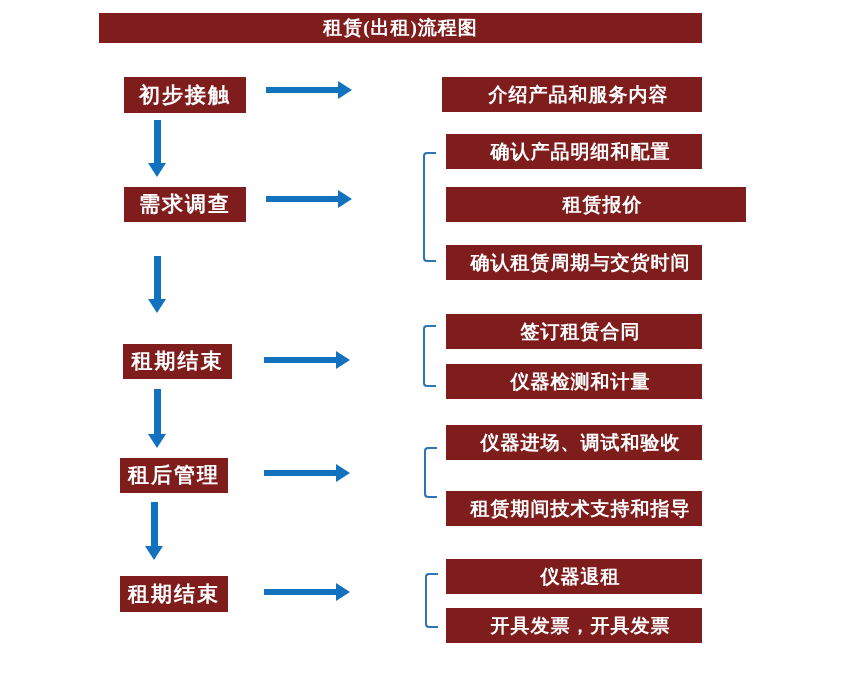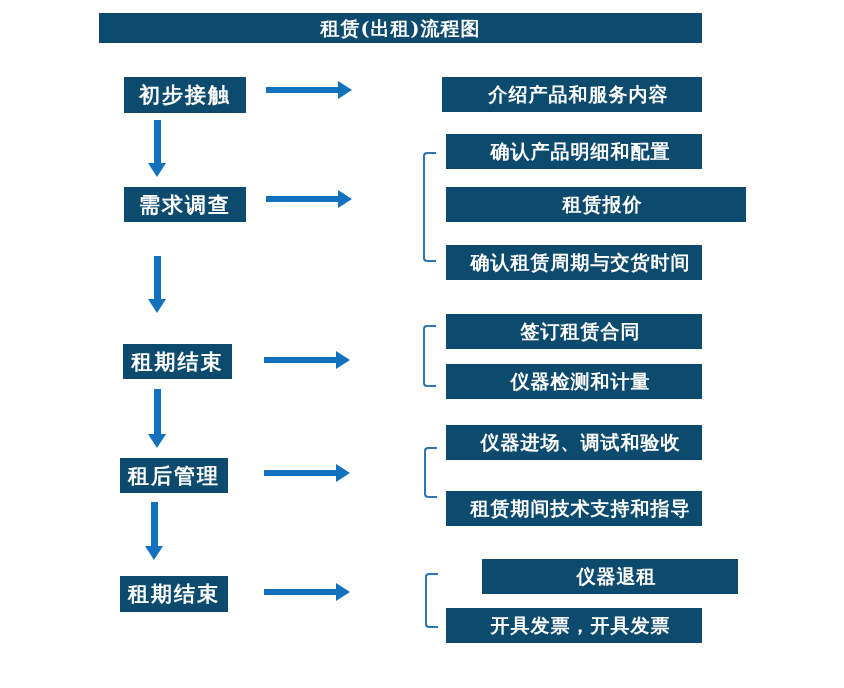--- a/index.html
+++ b/index.html
@@ -6,26 +6,27 @@
   #canvas {
     position: relative;
     width: 844px;
     height: 688px;
     background: #ffffff;
     font-family: "DejaVu Serif", "Liberation Serif", serif;
     overflow: hidden;
   }
   .blue-box {
     position: absolute;
-    background: #0c4a6e;
+    background: #7f1d1d;
     color: #ffffff;
     font-weight: bold;
     box-sizing: border-box;
     white-space: nowrap;
     overflow: hidden;
+    font-family: Liberation Serif, serif;
   }
   .title-bar {
     left: 99px; top: 13px; width: 603px; height: 30px;
     font-size: 19px; line-height: 30px; text-align: center;
     letter-spacing: 1px;
   }
   .step-box {
     font-size: 21px; text-align: center;
     letter-spacing: 2px;
     margin-left: 20px;
@@ -111,16 +112,16 @@
   <div class="blue-box out-box" style="left:446px; top:134px; width:256px; height:35px; line-height:35px;">确认产品明细和配置</div>
   <div class="blue-box out-box" style="left:446px; top:187px; width:300px; height:35px; line-height:35px;">租赁报价</div>
   <div class="blue-box out-box" style="left:446px; top:245px; width:256px; height:35px; line-height:35px;">确认租赁周期与交货时间</div>
 
   <div class="blue-box out-box" style="left:446px; top:314px; width:256px; height:35px; line-height:35px;">签订租赁合同</div>
   <div class="blue-box out-box" style="left:446px; top:364px; width:256px; height:35px; line-height:35px;">仪器检测和计量</div>
 
   <div class="blue-box out-box" style="left:446px; top:425px; width:256px; height:35px; line-height:35px;">仪器进场、调试和验收</div>
   <div class="blue-box out-box" style="left:446px; top:491px; width:256px; height:35px; line-height:35px;">租赁期间技术支持和指导</div>
 
-  <div class="blue-box out-box" style="left:446px; top:559px; width:256px; height:35px; line-height:35px;margin-left:36px;">仪器退租</div>
+  <div class="blue-box out-box" style="left:446px; top:559px; width:256px; height:35px; line-height:35px;">仪器退租</div>
   <div class="blue-box out-box" style="left:446px; top:608px; width:256px; height:35px; line-height:35px;">开具发票，开具发票</div>
 
 </div>
 
 </body></html>

